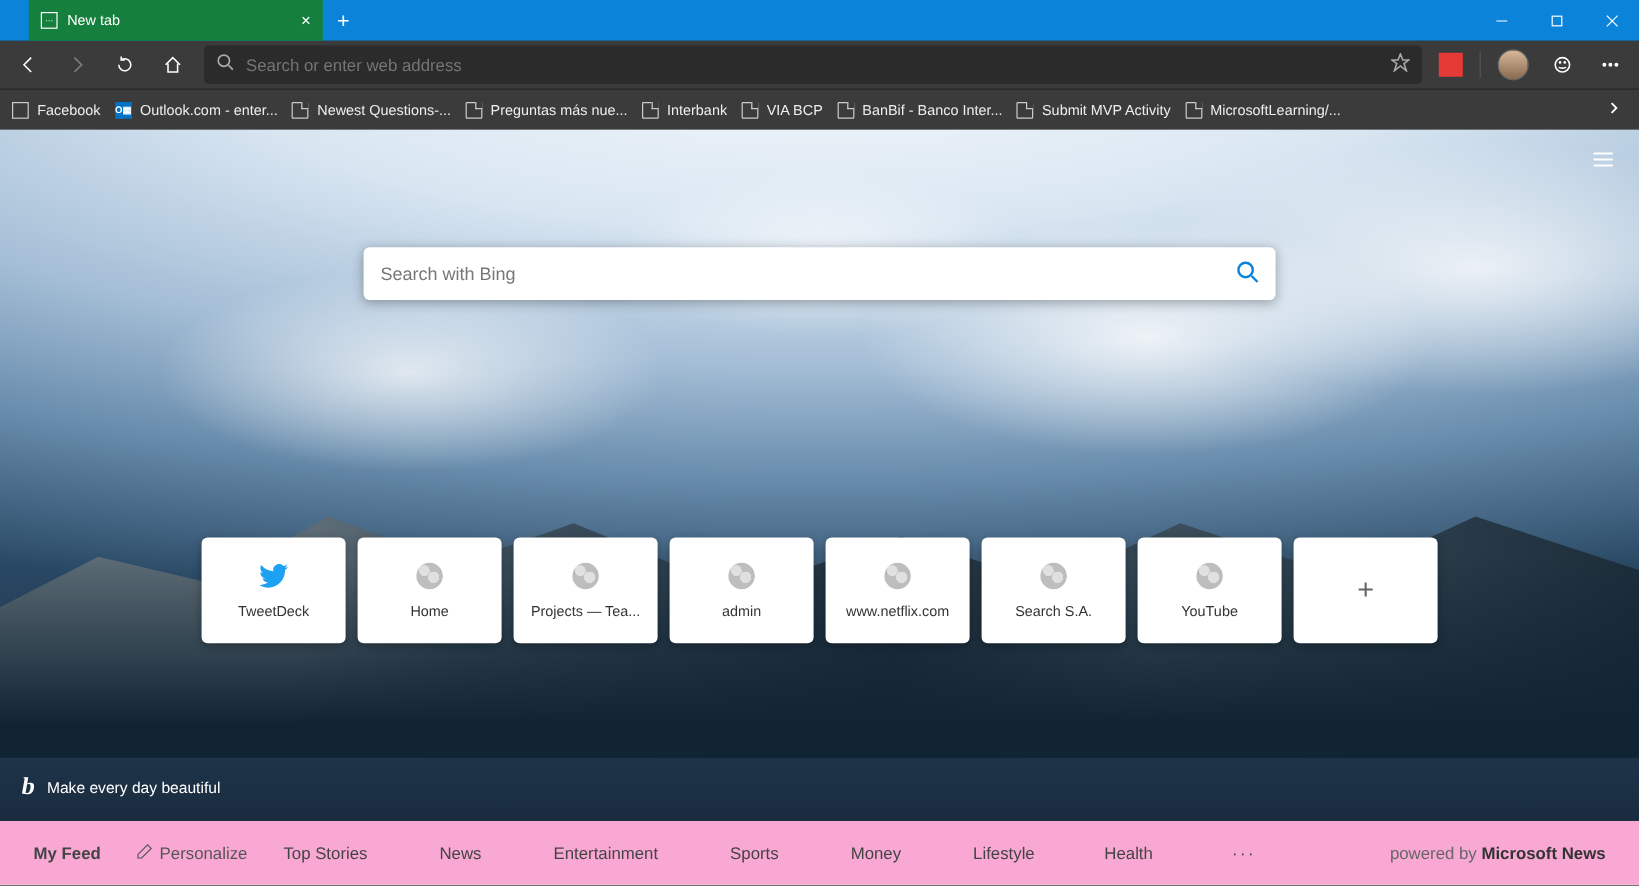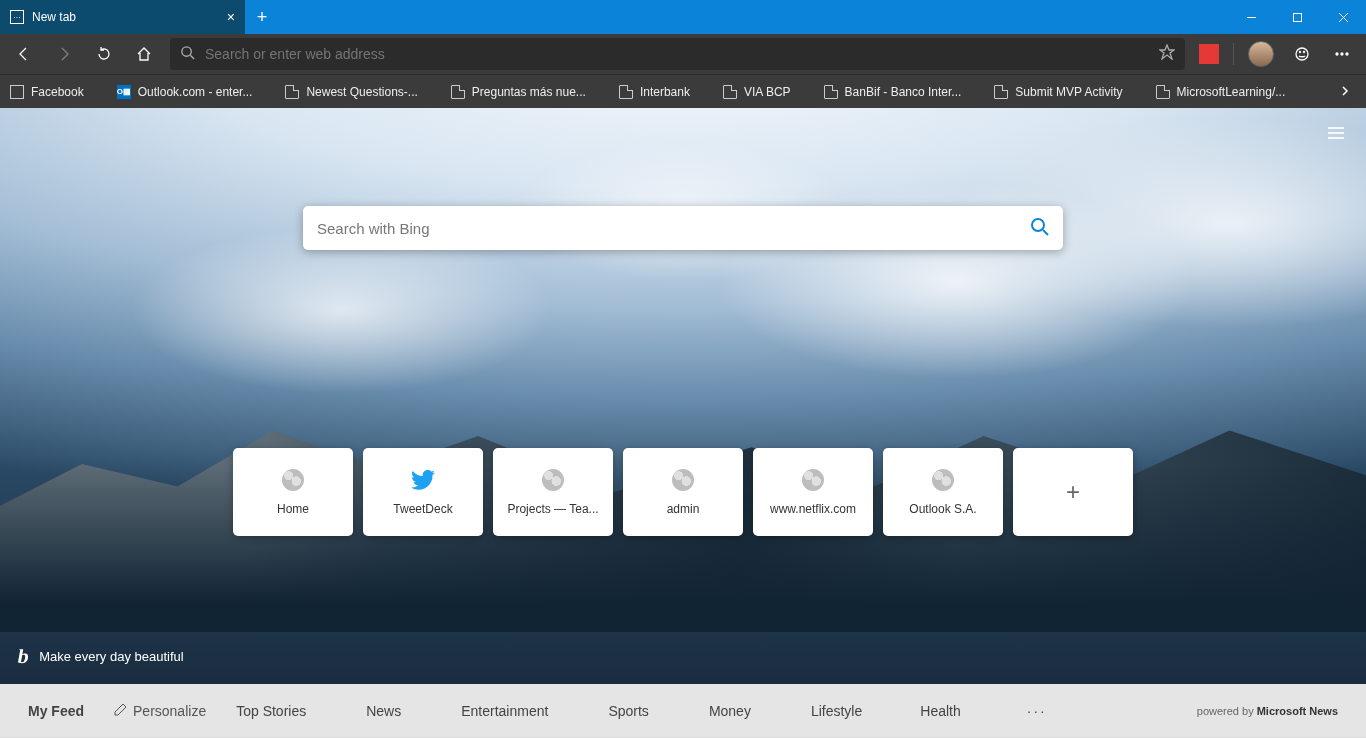--- a/index.html
+++ b/index.html
@@ -1,41 +1,41 @@
 <!DOCTYPE html>
 <html><head>
 <meta charset="utf-8">
 <style>
   * { margin:0; padding:0; box-sizing:border-box; font-family:"Segoe UI",Arial,sans-serif; }
   body { width:1366px; height:738px; overflow:hidden; background:#1b1b1b; }
 
   
   .titlebar { display:flex; height:34px; background:#0b83d9; align-items:center; }
-  .tab { display:flex; align-items:center; gap:8px; height:34px; width:245px; padding:0 10px; background:#0c4a6e; }
+  .tab { display:flex; align-items:center; gap:8px; height:34px; width:245px; padding:0 10px; background:#15803d;margin-left:24px; }
   .tab .fav { width:14px; height:14px; border:1px solid #fff; display:flex; align-items:center; justify-content:center; font-size:7px; color:#fff; }
   .tab .title { color:#fff; font-size:12px; flex:1; }
   .tab .close { color:#fff; font-size:14px; }
   .newtab { width:34px; text-align:center; color:#fff; font-size:18px; }
   .winbtns { margin-left:auto; display:flex; }
   .winbtn { width:46px; height:34px; display:flex; align-items:center; justify-content:center; color:#fff; }
   .winbtn svg { width:11px; height:11px; stroke:#fff; stroke-width:1; fill:none; }
 
   .toolbar { display:flex; align-items:center; height:40px; background:#3b3b3b; padding:0 6px; gap:4px; }
   .tbtn { width:36px; height:32px; display:flex; align-items:center; justify-content:center; color:#fff; }
   .tbtn.dim { opacity:0.35; }
   .tbtn svg { width:16px; height:16px; stroke:#fff; stroke-width:1.3; fill:none; }
   .omni { flex:1; height:32px; background:#2b2b2b; border-radius:4px; display:flex; align-items:center; padding:0 10px; gap:10px; margin:0 4px; }
   .omni svg { width:15px; height:15px; stroke:#aaa; stroke-width:1.5; fill:none; }
   .omni input { flex:1; background:none; border:none; color:#ccc; font-size:14px; outline:none; }
   .star svg { width:16px; height:16px; stroke:#aaa; stroke-width:1.3; fill:none; }
   .ext { width:20px; height:20px; background:#e53935; margin:0 6px; }
   .vr { width:1px; height:22px; background:#555; margin:0 4px; }
   .avatar { width:26px; height:26px; border-radius:50%; background:linear-gradient(#d7b899,#8a6a50); margin:0 6px; border:1px solid #666; }
 
-  .favbar { display:flex; align-items:center; height:34px; background:#3b3b3b; border-top:1px solid #2a2a2a; padding:0 6px; gap:25px; }
+  .favbar { display:flex; align-items:center; height:34px; background:#3b3b3b; border-top:1px solid #2a2a2a; padding:0 6px; gap:4px; }
   .fav-item { display:flex; align-items:center; gap:7px; color:#eee; font-size:12px; padding:2px 4px; white-space:nowrap; }
   .fav-item .pg { width:14px; height:14px; border:1px solid #ccc; border-radius:1px; position:relative; }
   .fav-item .pg::after { content:""; position:absolute; right:-1px; top:-1px; width:5px; height:5px; background:#3b3b3b; border-left:1px solid #ccc; border-bottom:1px solid #ccc; }
   .fav-item .fb { width:14px; height:14px; background:#3b3b3b; border:1px solid #ccc; }
   .fav-item .ol { width:14px; height:14px; background:#0072c6; color:#fff; font-size:8px; display:flex; align-items:center; justify-content:center; font-weight:bold; }
   .fav-ovf { margin-left:auto; width:30px; text-align:center; color:#fff; }
 
   
   .ntp { position:relative; height:576px;
     background:
@@ -85,27 +85,27 @@
       radial-gradient(circle at 30% 30%, #e0e0e0 20%, transparent 21%),
       radial-gradient(circle at 65% 55%, #e0e0e0 25%, transparent 26%); }
   .tile .tw { width:24px; height:20px; }
   .tile .plus { font-size:24px; color:#666; font-weight:300; }
   .tile .lbl { max-width:108px; white-space:nowrap; overflow:hidden; text-overflow:ellipsis; text-align:center; }
 
   .caption { position:absolute; bottom:16px; left:18px; display:flex; align-items:center; gap:10px; color:#fff; font-size:13px; z-index:5; }
   .caption .b { font-family:Georgia,serif; font-weight:bold; font-size:20px; transform:skewX(-10deg); }
 
   
-  .feedbar { height:54px; background:#e5e5e5; display:flex; align-items:center; padding:0 28px; gap:30px;
+  .feedbar { height:54px; background:#f9a8d4; display:flex; align-items:center; padding:0 28px; gap:30px;
     font-size:14px; color:#444; box-shadow:0 -1px 0 #ddd inset; }
   .feedbar .lead { font-weight:600; }
   .feedbar .pers { display:flex; align-items:flex-start; gap:6px; color:#555; }
   .feedbar .pers svg { width:13px; height:13px; stroke:#555; fill:none; }
   .feedbar .more { letter-spacing:2px; }
-  .feedbar .pow { margin-left:auto; color:#666; font-size:11px; }
+  .feedbar .pow { margin-left:auto; color:#666; font-size:14px; }
   .feedbar .pow b { color:#333; font-weight:600; }
 </style>
 </head>
 <body>
 
 <div class="titlebar">
   <div class="tab">
     <span class="fav">···</span>
     <span class="title">New tab</span>
     <span class="close">×</span>
@@ -241,55 +241,61 @@
     <input placeholder="Search with Bing" style="">
     <span class="mag"><svg viewBox="0 0 20 20">
           <circle cx="9" cy="9" r="6"></circle>
           <line x1="14" y1="14" x2="19" y2="19"></line>
         </svg></span>
   </div>
 
   <div class="tiles" id="tiles">
       <div class="tile">
         <div class="ico">
-          <div class="globe"></div>
-        </div>
-        <div class="lbl">Home</div>
-      </div>
-      <div class="tile">
-        <div class="ico">
           <svg class="tw" viewBox="0 0 24 20">
             <path fill="#1da1f2" d="M24 2.4a10 10 0 0 1-2.8.8A4.9 4.9 0 0 0 23.3.4a9.8 9.8 0 0 1-3.1 1.2A4.9 4.9 0 0 0 11.8 6 13.9 13.9 0 0 1 1.7.9 4.9 4.9 0 0 0 3.2 7.5 4.9 4.9 0 0 1 1 6.9v.1a4.9 4.9 0 0 0 3.9 4.8 5 5 0 0 1-2.2.1 4.9 4.9 0 0 0 4.6 3.4A9.9 9.9 0 0 1 0 17.5 13.9 13.9 0 0 0 7.5 19.7c9.1 0 14-7.5 14-14v-.6A10 10 0 0 0 24 2.4z"></path>
           </svg>
         </div>
         <div class="lbl">TweetDeck</div>
       </div>
       <div class="tile">
         <div class="ico">
           <div class="globe"></div>
         </div>
+        <div class="lbl">Home</div>
+      </div>
+      <div class="tile">
+        <div class="ico">
+          <div class="globe"></div>
+        </div>
         <div class="lbl">Projects — Tea...</div>
       </div>
       <div class="tile">
         <div class="ico">
           <div class="globe"></div>
         </div>
         <div class="lbl">admin</div>
       </div>
       <div class="tile">
         <div class="ico">
           <div class="globe"></div>
         </div>
         <div class="lbl">www.netflix.com</div>
       </div>
       <div class="tile">
         <div class="ico">
           <div class="globe"></div>
         </div>
-        <div class="lbl">Outlook S.A.</div>
+        <div class="lbl">Search S.A.</div>
+      </div>
+      <div class="tile">
+        <div class="ico">
+          <div class="globe"></div>
+        </div>
+        <div class="lbl">YouTube</div>
       </div>
       <div class="tile">
         <div class="plus">+</div>
       </div>
     </div>
 
   <div class="caption">
     <span class="b">b</span>
     <span>Make every day beautiful</span>
   </div>

